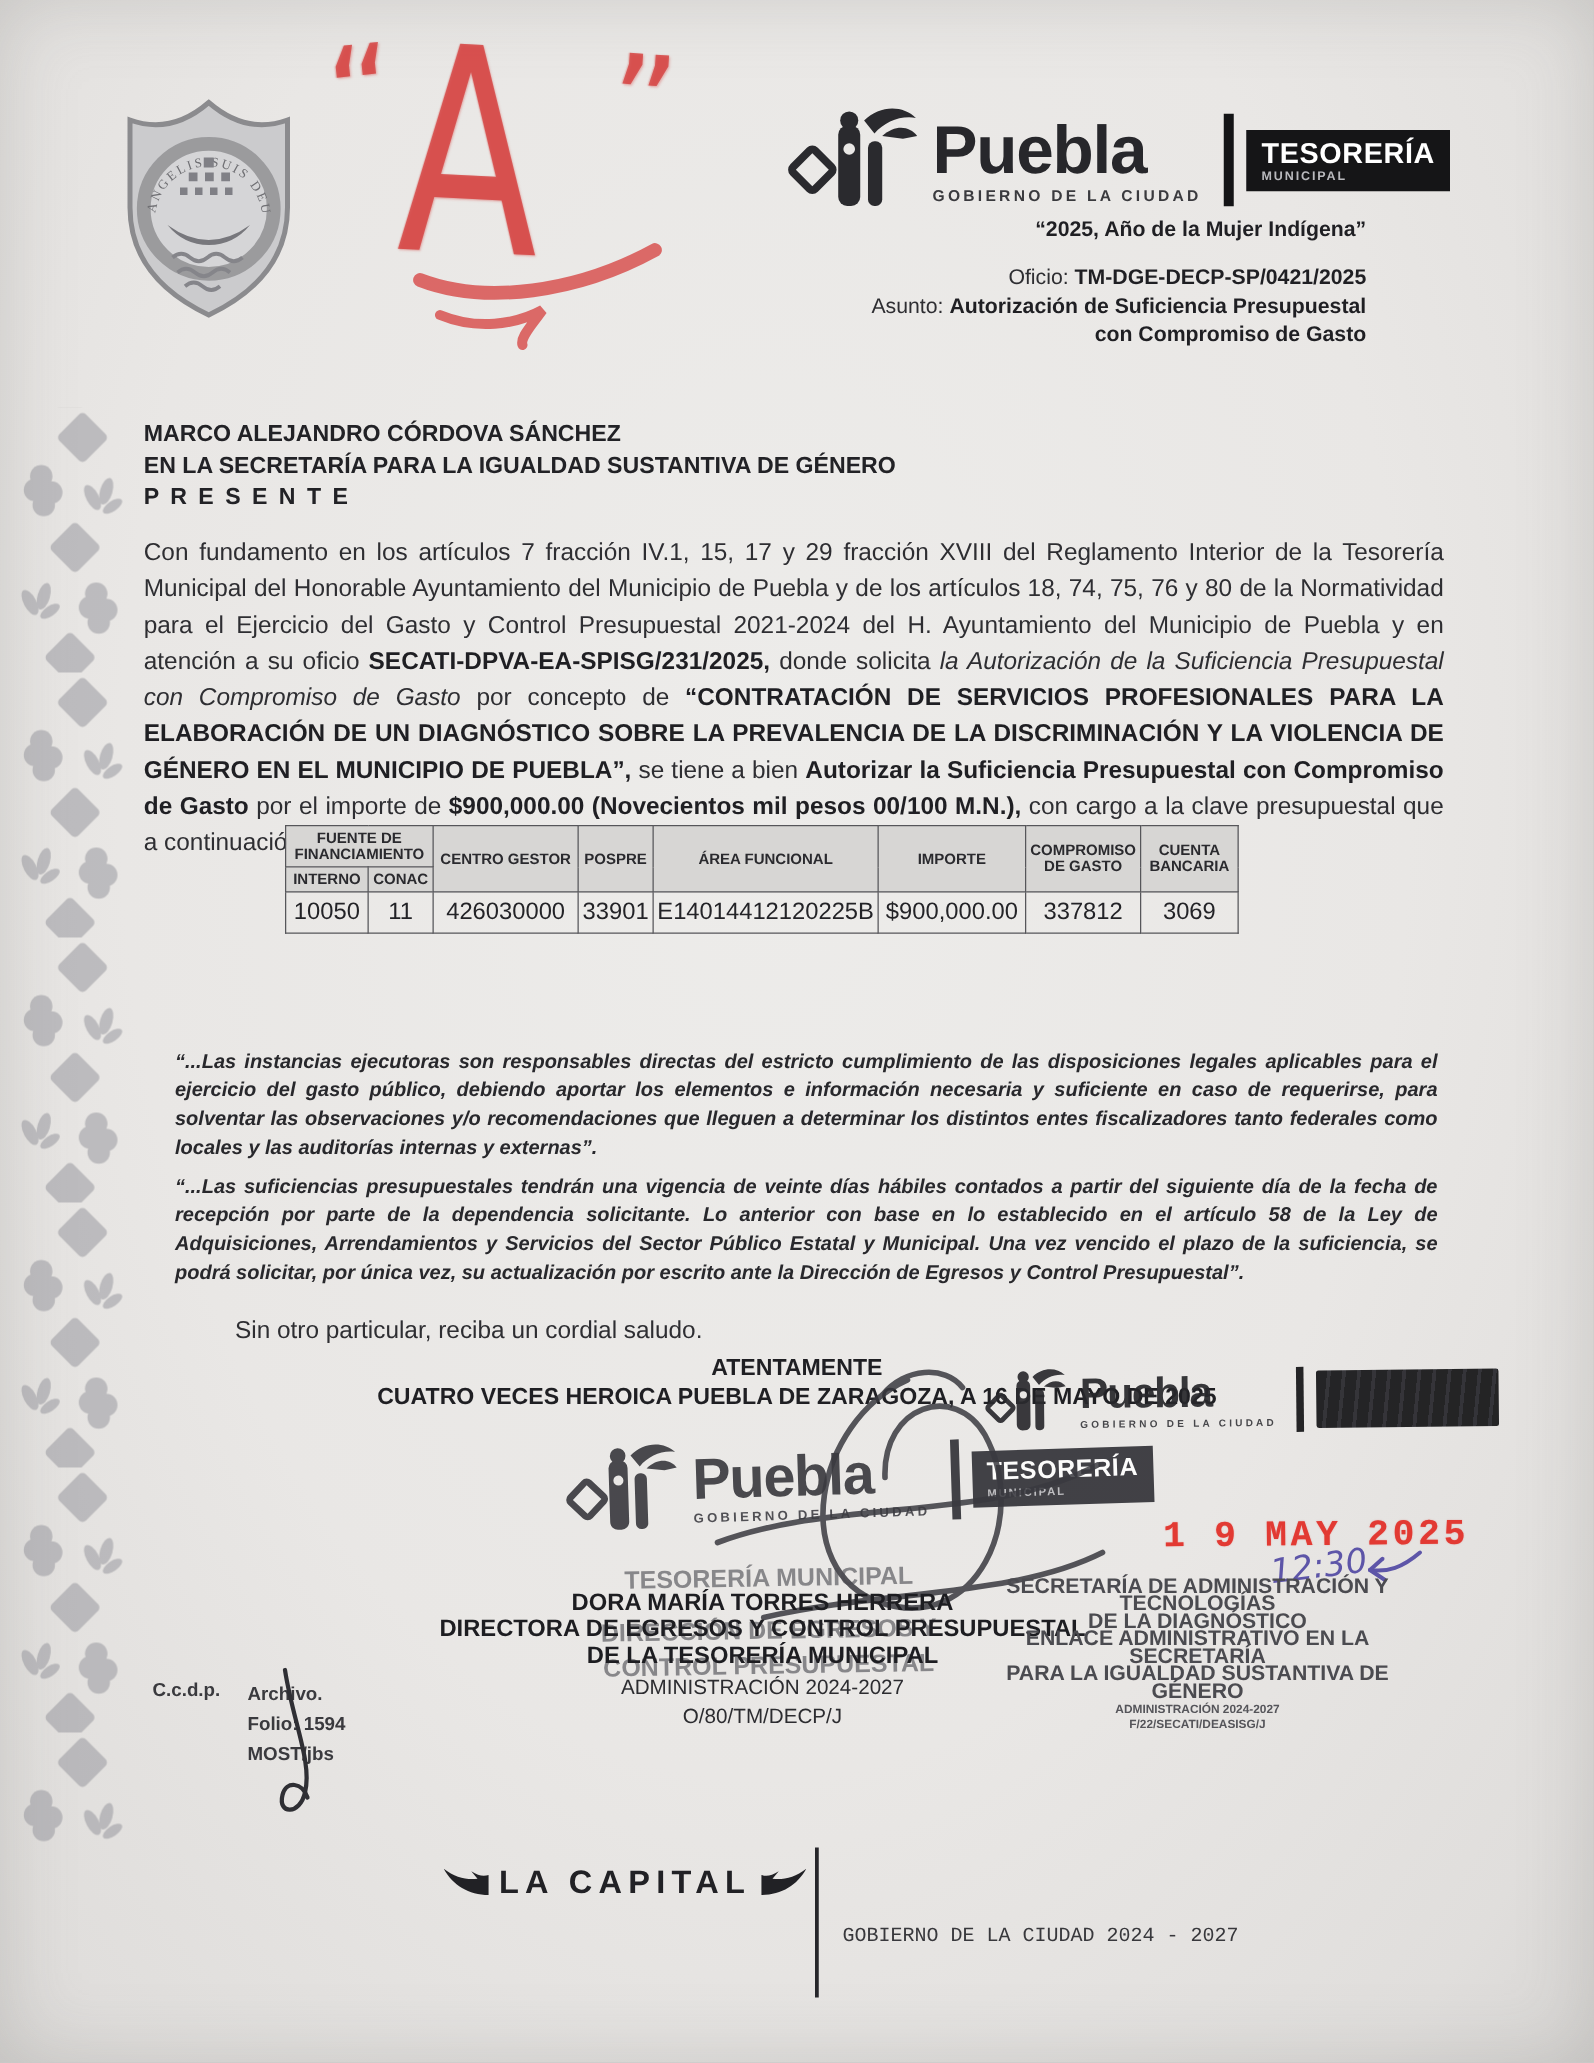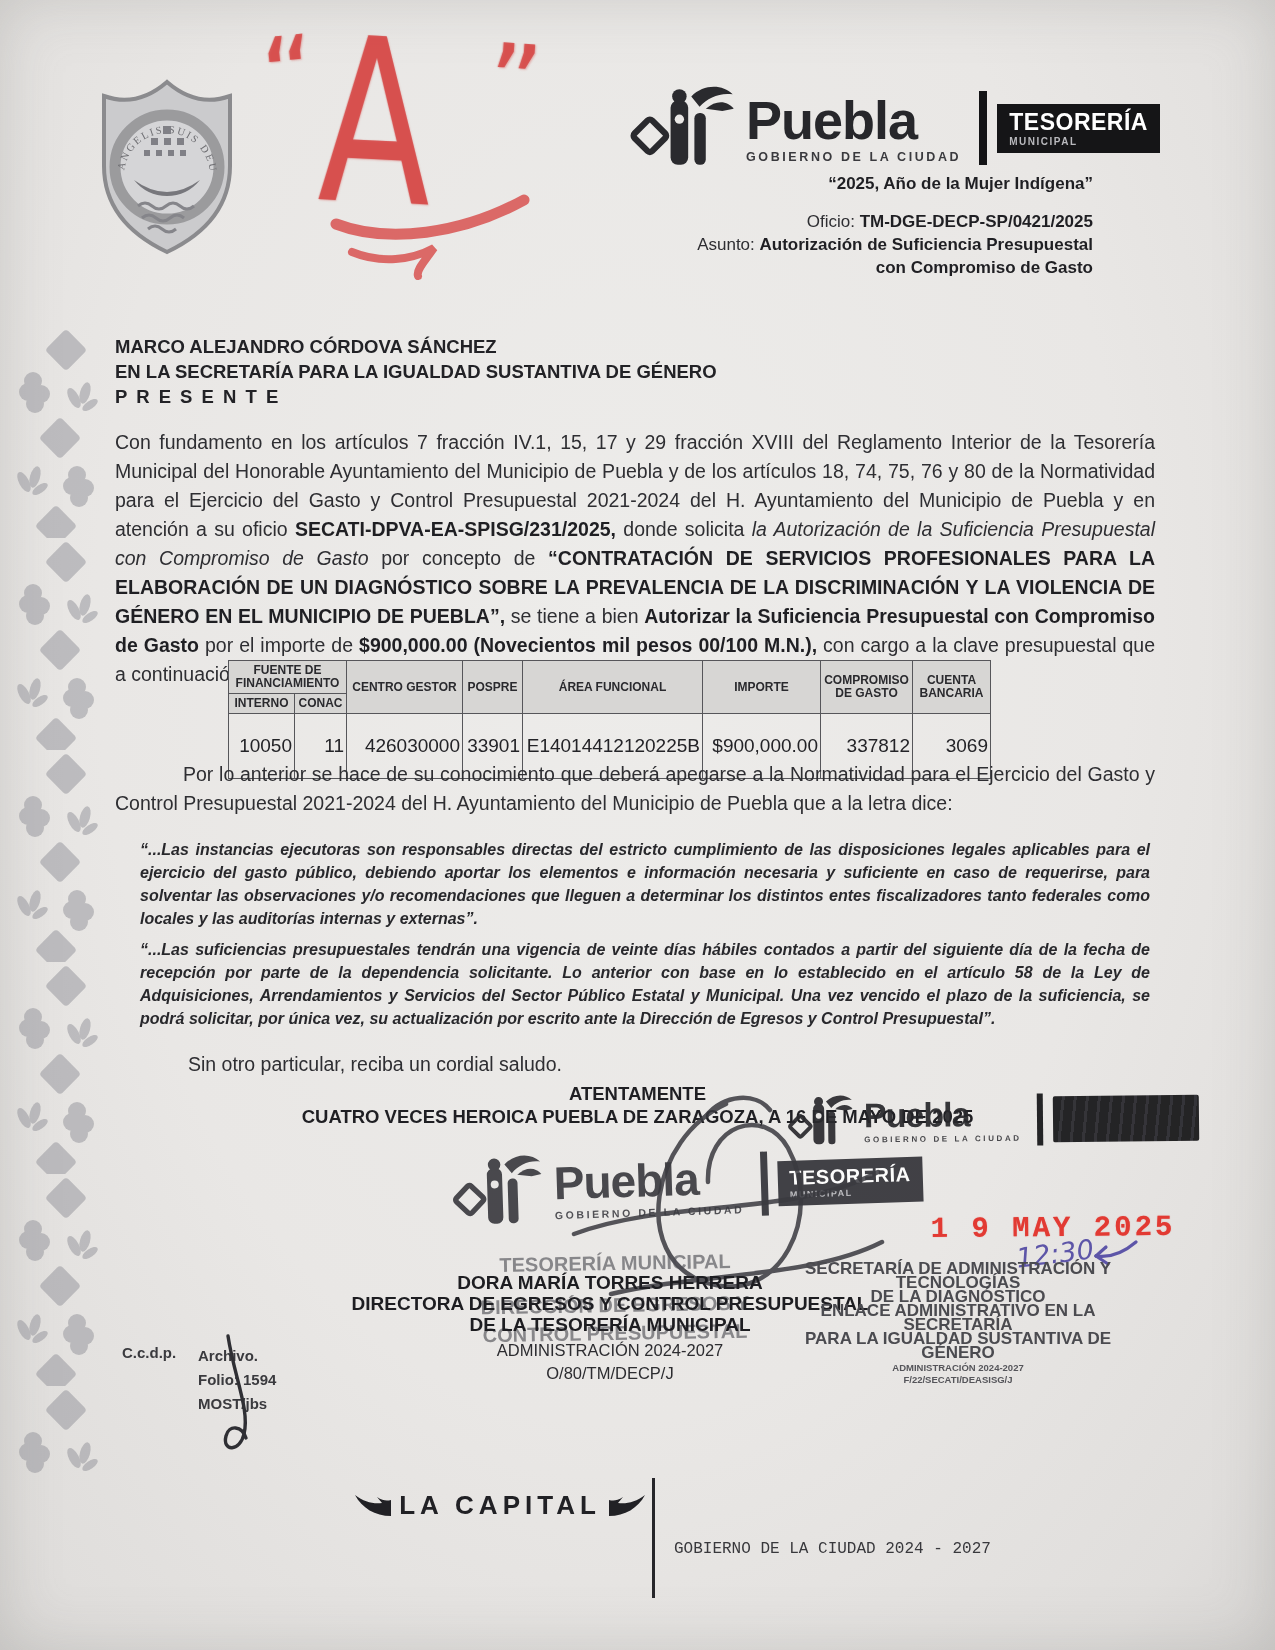--- a/index.html
+++ b/index.html
@@ -22,21 +22,21 @@
   
   .right-head{text-align:right;font-size:17px;line-height:23px;}
   .recipient{font-weight:700;font-size:18.5px;line-height:25px;color:#222226;}
   .para{font-size:19.5px;line-height:29px;text-align:justify;margin:0;}
   .quote{font-size:16px;line-height:23px;font-weight:700;font-style:italic;text-align:justify;color:#28282c;margin:0;}
   .tindent{text-indent:68px;}
   
   table.budget{border-collapse:collapse;table-layout:fixed;width:762px;background:transparent;}
   table.budget th,table.budget td{border:1.6px solid #56565a;}
   table.budget th{background:#d7d6d4;font-size:12px;line-height:13px;font-weight:700;text-align:center;padding:3px 2px;color:#2a2a2e;}
-  table.budget td{font-size:19px;text-align:right;padding:21px 2px;color:#232327;}
+  table.budget td{font-size:19px;text-align:center;padding:5px 2px;color:#232327;}
   
   .ghost{color:#4c4c52;opacity:.62;font-weight:700;white-space:nowrap;}
   .sign-block{text-align:center;}
   .sign-name{font-weight:800;font-size:19px;line-height:21px;color:#1d1d21;white-space:nowrap;}
   .sign-small{font-size:16.5px;color:#2c2c30;}
   .stamp-red{font-family:"Liberation Mono", monospace;font-weight:700;color:#e23a33;letter-spacing:3px;white-space:nowrap;text-shadow:0 0 1px rgba(226,58,51,.55);}
   .handwrite{font-family:"DejaVu Sans", sans-serif;color:#5d55a8;font-style:italic;white-space:nowrap;}
   .recep{font-size:17px;line-height:14px;font-weight:700;color:#4b4b50;text-align:center;}
   .recep-sm{font-size:9.5px;line-height:12px;font-weight:700;color:#55555a;}
   .annotation-red{color:rgba(213,62,60,.78);font-family:"DejaVu Sans", sans-serif;
@@ -193,21 +193,20 @@
         <td>426030000</td>
         <td>33901</td>
         <td>E14014412120225B</td>
         <td>$900,000.00</td>
         <td>337812</td>
         <td>3069</td>
       </tr>
     </tbody>
   </table>
 
-  <p class="abs para tindent" style="left:115px;top:760px;width:1040px;">Por lo anterior se hace de su conocimiento que deberá apegarse a la Normatividad para el Ejercicio del Gasto y Control Presupuestal 2021-2024 del H. Ayuntamiento del Municipio de Puebla que a la letra dice:</p>
 
   <p class="abs quote" style="left:140px;top:838px;width:1010px;">“...Las instancias ejecutoras son responsables directas del estricto cumplimiento de las disposiciones legales aplicables para el ejercicio del gasto público, debiendo aportar los elementos e información necesaria y suficiente en caso de requerirse, para solventar las observaciones y/o recomendaciones que lleguen a determinar los distintos entes fiscalizadores tanto federales como locales y las auditorías internas y externas”.</p>
   <p class="abs quote" style="left:140px;top:938px;width:1010px;">“...Las suficiencias presupuestales tendrán una vigencia de veinte días hábiles contados a partir del siguiente día de la fecha de recepción por parte de la dependencia solicitante. Lo anterior con base en lo establecido en el artículo 58 de la Ley de Adquisiciones, Arrendamientos y Servicios del Sector Público Estatal y Municipal. Una vez vencido el plazo de la suficiencia, se podrá solicitar, por única vez, su actualización por escrito ante la Dirección de Egresos y Control Presupuestal”.</p>
 
   <p class="abs para tindent" style="left:120px;top:1050px;width:1040px;">Sin otro particular, reciba un cordial saludo.</p>
 
   <div class="abs" style="left:115px;top:1082px;width:1045px;text-align:center;font-weight:800;font-size:18.5px;line-height:23px;color:#1f1f23;">
     <div>ATENTAMENTE</div>
     <div>CUATRO VECES HEROICA PUEBLA DE ZARAGOZA, A 16 DE MAYO DE 2025</div>
   </div>

